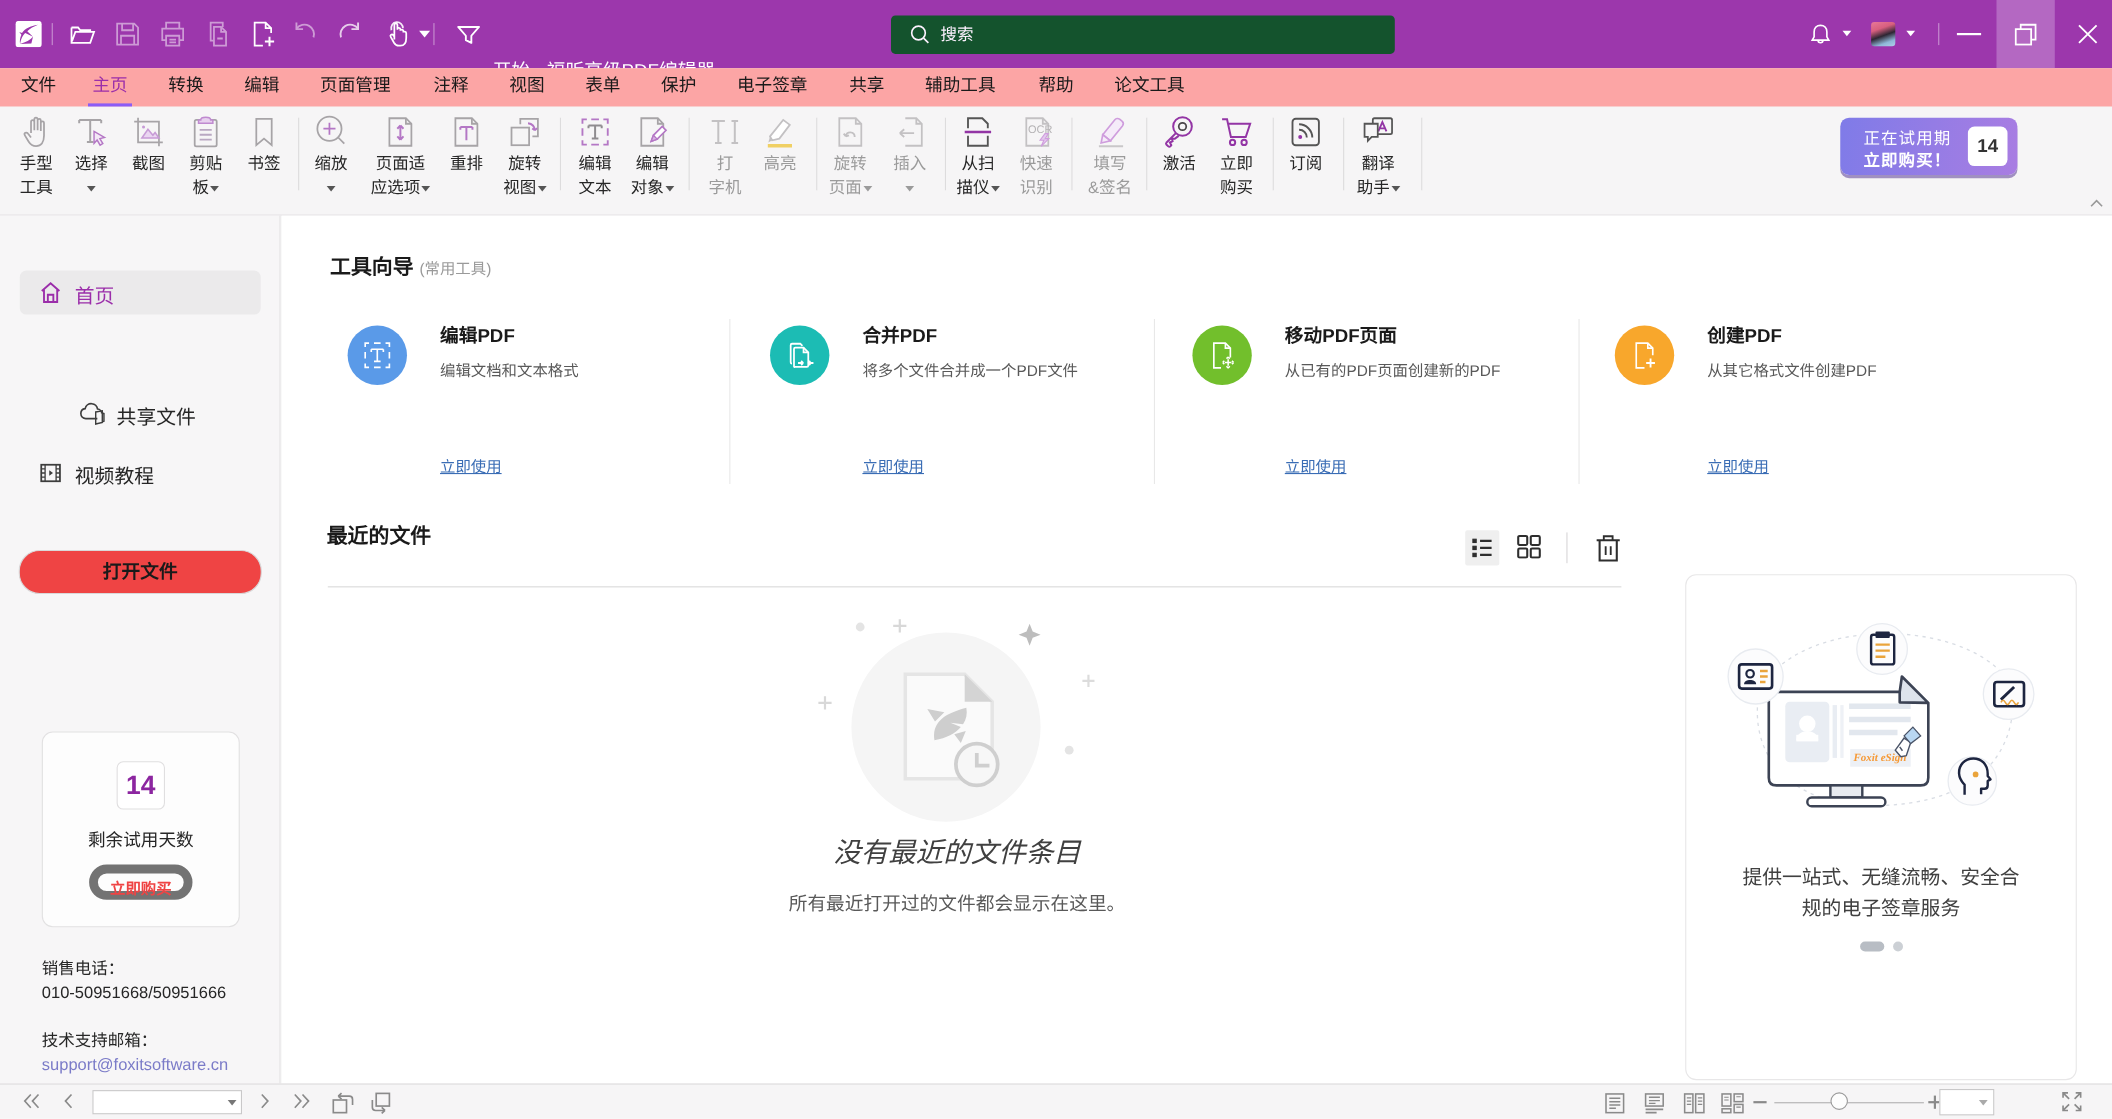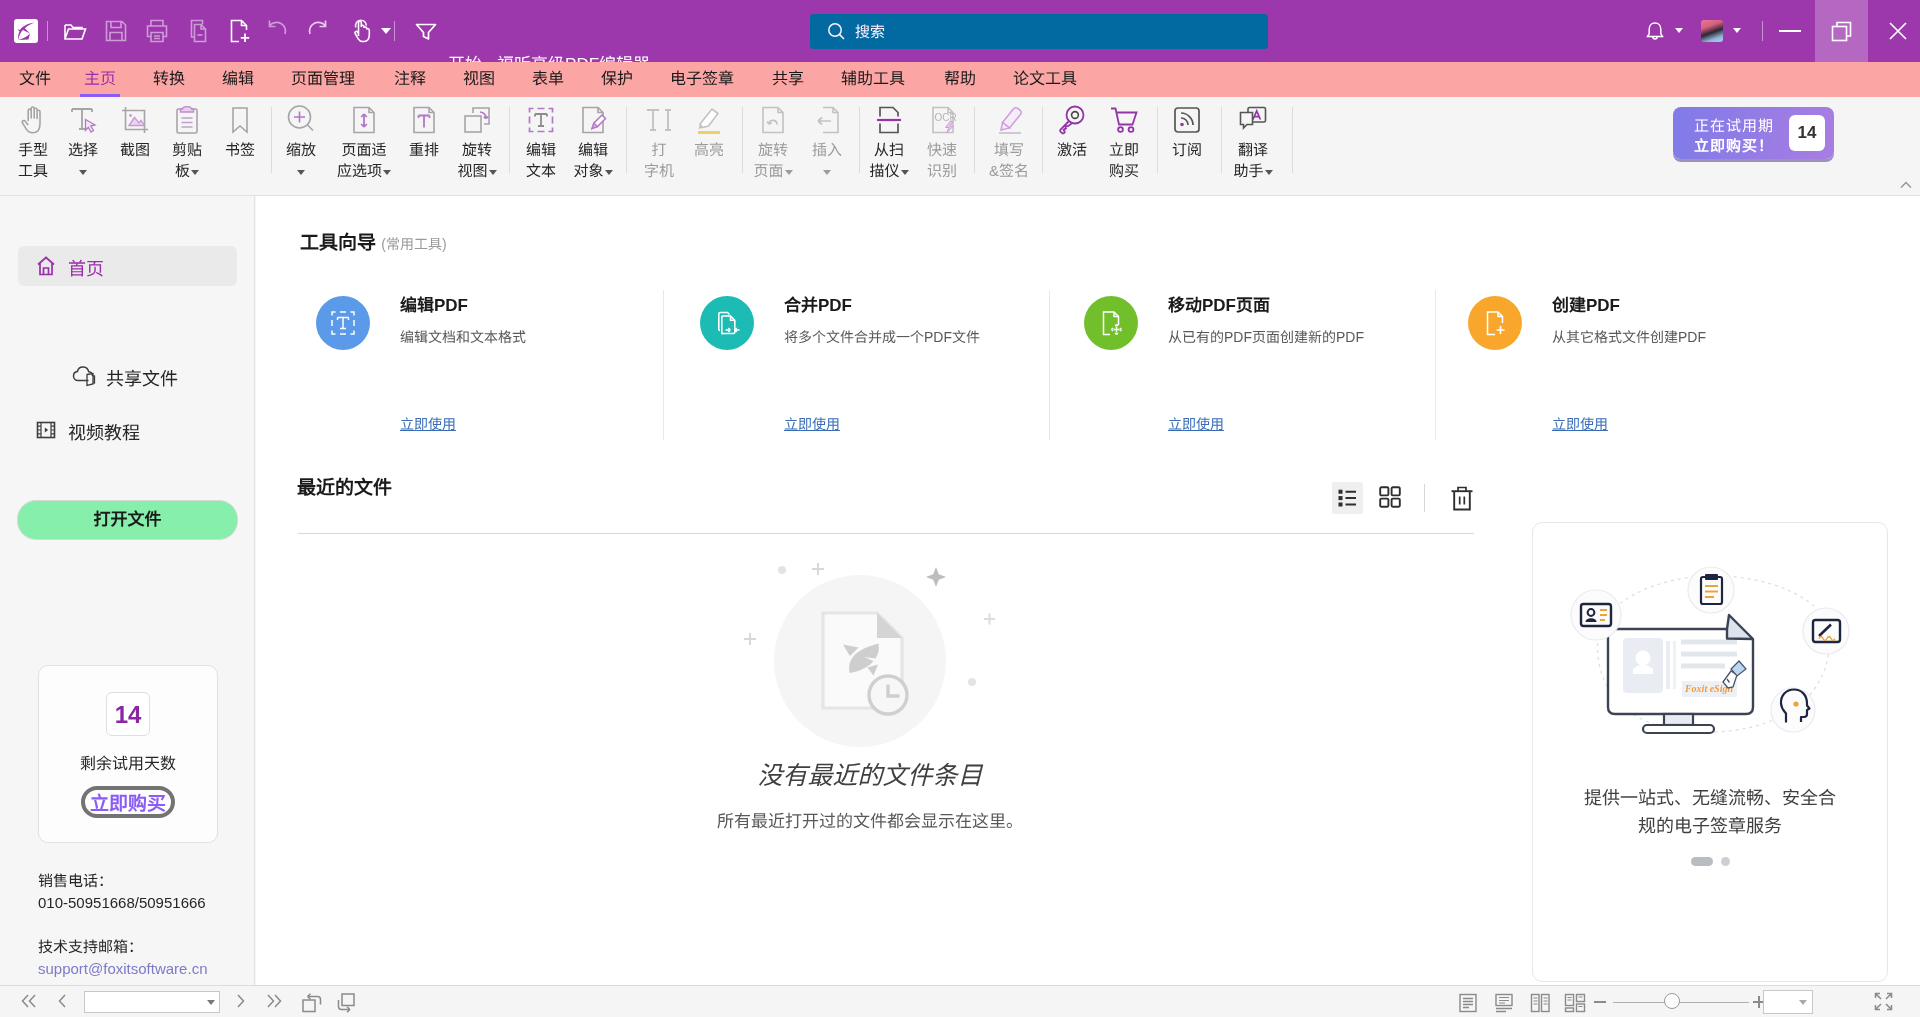--- a/index.html
+++ b/index.html
@@ -5,21 +5,21 @@
 <style>
 * { margin:0; padding:0; box-sizing:border-box; }
 html,body { width:1920px; height:1017px; overflow:hidden; font-family:"Liberation Sans",sans-serif; }
 body { position:relative; background:#f6f5f6; }
 
 #titlebar { position:absolute; left:0; top:0; width:1920px; height:62px; background:#9c37ac; }
 #titlebar .logo { position:absolute; left:14px; top:19px; width:24px; height:24px; }
 #titlebar .tsep { position:absolute; top:21px; width:1px; height:20px; background:rgba(255,255,255,0.45); }
 .qat-ic { position:absolute; top:17px; width:28px; height:28px; }
 #title-text { position:absolute; left:448px; top:0; height:62px; line-height:62px; color:#ffffff; font-size:17px; text-align:right; right:auto;margin-top:34px; }
-#searchbox { position:absolute; left:810px; top:14px; width:458px; height:35px; background:#0369a1; border-radius:4px; color:#fdf2ff; font-size:15px; line-height:35px; }
+#searchbox { position:absolute; left:810px; top:14px; width:458px; height:35px; background:#14532d; border-radius:4px; color:#fdf2ff; font-size:15px; line-height:35px; }
 #searchbox .mag { position:absolute; left:17px; top:8px; }
 #searchbox .ph { position:absolute; left:45px; }
 .maxhl { position:absolute; left:1815px; top:0; width:53px; height:62px; background:#b468c2; }
 
 #menubar { position:absolute; left:0; top:62px; width:1920px; height:35px; background:#fca5a5; }
 #menubar .mi { position:absolute; top:0; height:35px; line-height:33px; font-size:16px; color:#1a1a1a; }
 #menubar .mi.active { color:#9b2eaa; border-bottom:3px solid #8b5cf6; padding:0 4px; margin-left:-4px;text-align:center; }
 
 #ribbon { position:absolute; left:0; top:97px; width:1920px; height:99px; background:#f6f5f6; border-bottom:1px solid #e3e2e3; }
 .rgroup-sep { position:absolute; top:10px; width:1px; height:66px; background:#dddcdd; }
@@ -33,25 +33,25 @@
 #trialbadge .t1 { position:absolute; left:21px; top:7px; font-size:15px; letter-spacing:1px;}
 #trialbadge .t2 { position:absolute; left:21px; top:27px; font-size:15px; font-weight:bold; letter-spacing:1px;}
 #trialbadge .d14 { position:absolute; right:9px; top:8px; width:36px; height:36px; background:#fff; border-radius:6px; color:#333; font-size:17px; font-weight:bold; text-align:center; line-height:36px; }
 #ribchev { position:absolute; right:8px; top:81px; color:#999; font-size:12px; }
 
 #sidebar { position:absolute; left:0; top:196px; width:255px; height:789px; background:#f7f6f7; border-right:1px solid #e4e3e4; }
 .sbitem { position:absolute; left:18px; width:219px; height:40px; border-radius:6px; font-size:18px; color:#262626; }
 .sbitem .lbl { position:absolute; left:50px; top:8px; }
 .sbitem.active { background:#ebeaeb; color:#9b2eaa; }
 .sbitem svg { position:absolute; left:17px; top:9px; }
-#openbtn { position:absolute; left:17px; top:304px; width:221px; height:40px; background:#86efac; border:1px solid #d9d8d9; border-radius:19px; text-align:center; line-height:38px; font-size:17px; font-weight:bold; color:#1a1a1a; }
+#openbtn { position:absolute; left:17px; top:304px; width:221px; height:40px; background:#ef4444; border:1px solid #d9d8d9; border-radius:19px; text-align:center; line-height:38px; font-size:17px; font-weight:bold; color:#1a1a1a; }
 #trialcard { position:absolute; left:38px; top:469px; width:180px; height:178px; background:#fdfdfd; border:1px solid #e2e1e2; border-radius:10px; text-align:center; }
 #trialcard .num { margin:26px auto 0; width:44px; height:44px; border:1px solid #e0dfe0; border-radius:6px; background:#fff; color:#8c26a0; font-size:24px; font-weight:bold; line-height:44px; }
 #trialcard .lbl { margin-top:14px; font-size:16px; color:#262626; }
-#trialcard .buy { margin:12px auto 0; width:94px; height:32px; border:4px solid #737373; border-radius:16px; color:#8b5cf6; font-size:19px; font-weight:bold; line-height:28px; }
+#trialcard .buy { margin:12px auto 0; width:94px; height:32px; border:8px solid #737373; border-radius:16px; color:#ef4444; font-size:14px; font-weight:bold; line-height:28px; }
 #sideinfo { position:absolute; left:38px; top:674px; font-size:15px; color:#262626; line-height:22px; }
 #sideinfo .mail { color:#7b7bc8; }
 
 #main { position:absolute; left:256px; top:196px; width:1664px; height:789px; background:#ffffff; }
 #tools-h { position:absolute; left:44px; top:31px; font-size:19px; font-weight:bold; color:#1a1a1a; }
 #tools-h span { font-size:14px; font-weight:normal; color:#9a9a9a; }
 .toolcard { position:absolute; top:86px; width:385px; }
 .toolcard .circ { position:absolute; left:60px; top:14px; width:54px; height:54px; border-radius:50%; }
 .toolcard h3 { position:absolute; left:144px; top:9px; font-size:17px; font-weight:bold; color:#1a1a1a; }
 .toolcard p { position:absolute; left:144px; top:44px; font-size:14px; color:#595959; }

